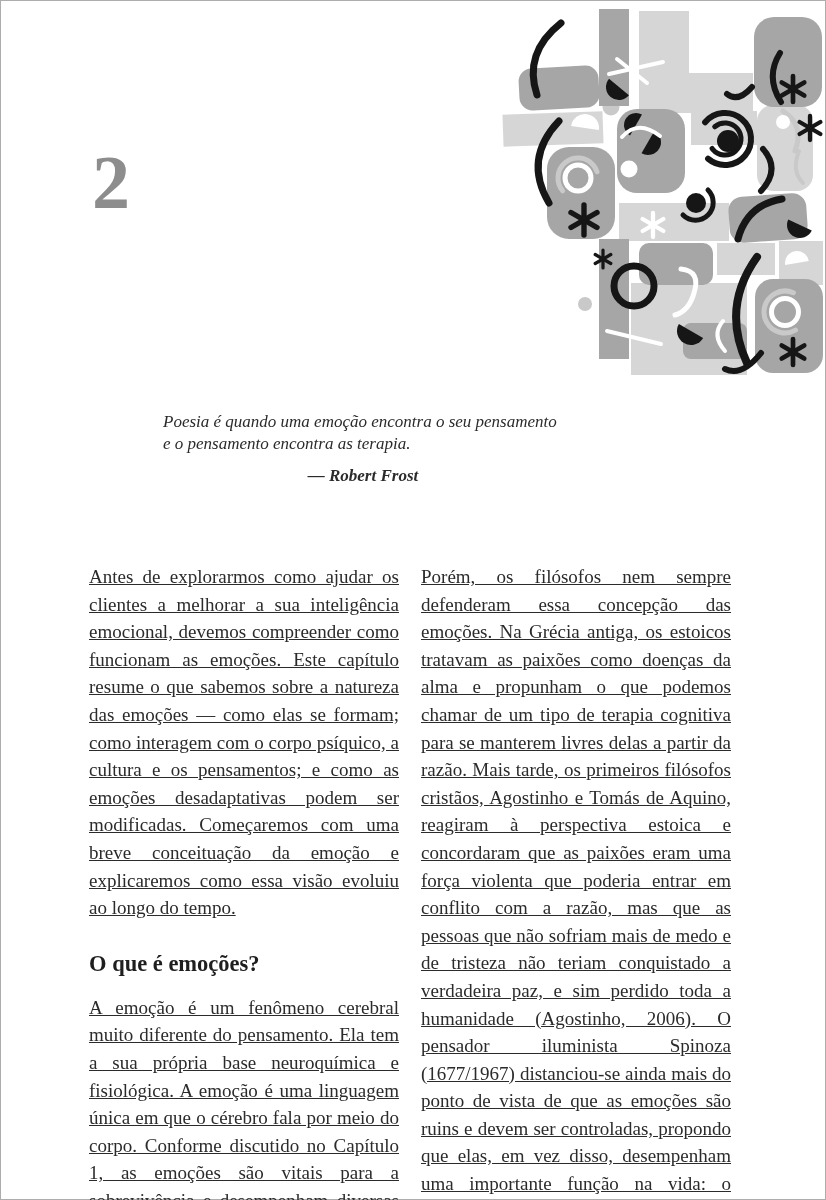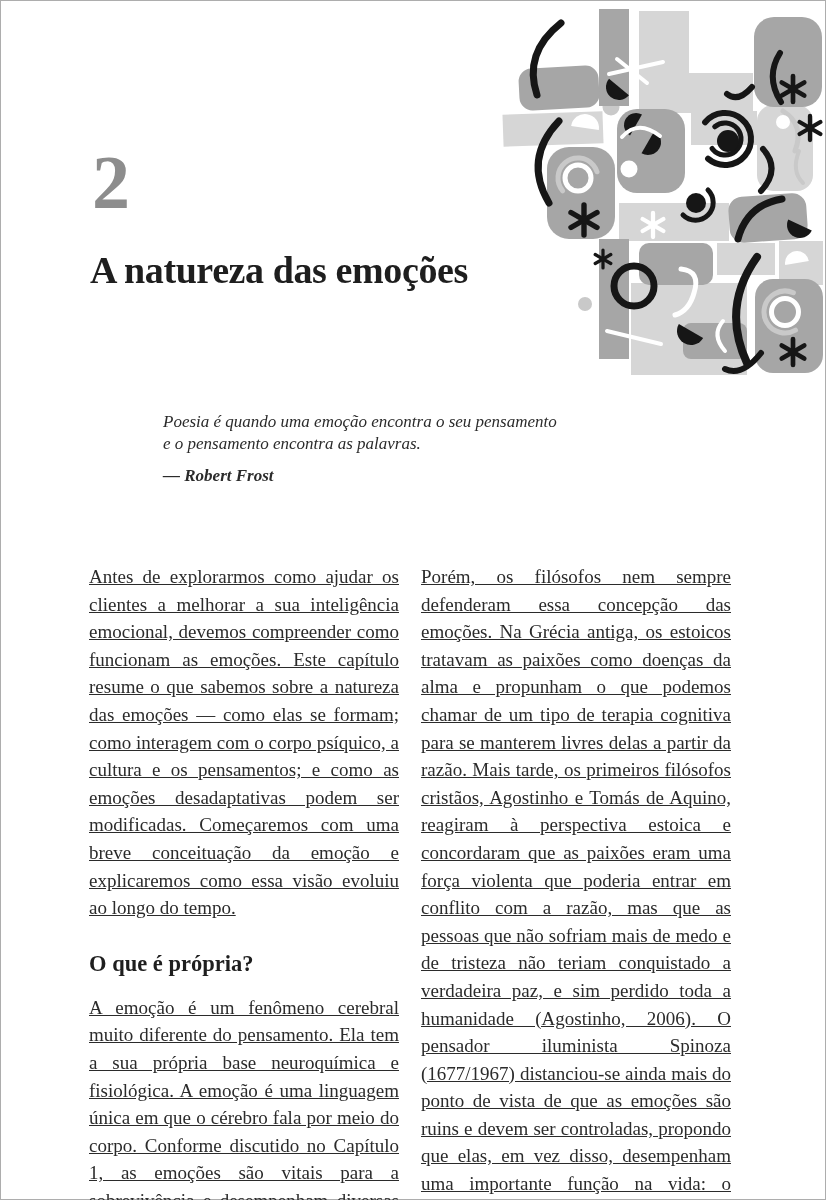--- a/index.html
+++ b/index.html
@@ -35,21 +35,21 @@
     position: absolute; top: 247px; left: 89px;
     font-size: 38px; font-weight: 700; letter-spacing: -0.4px;
     color: var(--heading-color, #1e1e1e);
   }
   
   .epigraph {
     position: absolute; top: 410px; left: 162px; width: 400px;
     font-style: italic; font-size: 17px; line-height: 22px;
     color: var(--text-color, #2b2b2b);
   }
-  .epigraph-attribution { margin-top: 10px; font-weight: 700; }
+  .epigraph-attribution { margin-top: 10px; font-weight: 700; text-align: center; }
   
   .columns {
     position: absolute; top: 562px; left: 88px; width: 642px;
     display: flex; gap: 22px;
   }
   .col { width: 310px; flex: 0 0 310px; }
   .body-par {
     font-size: 19px; line-height: 27.6px;
     text-align: justify; text-justify: inter-word;
     hyphens: auto; -webkit-hyphens: auto;
@@ -140,32 +140,31 @@
     <path class="s-black" stroke-width="8" d="M262,256 Q226,306 252,362"></path>
     <path class="s-white" stroke-width="4" d="M228,320 Q216,334 230,350"></path>
     <circle class="s-white" stroke-width="5" cx="290" cy="311" r="13.5"></circle>
     <circle class="s-pale" stroke-width="5" cx="290" cy="311" r="21" stroke-dasharray="85 48" transform="rotate(60 290 311)"></circle>
     <use href="#ast" class="s-black" transform="translate(298 351) scale(13)"></use>
     <path class="s-black" stroke-width="6" d="M230,368 Q247,376 266,352"></path>
     <path class="s-white" stroke-width="4" d="M112,330 L166,343"></path>
   </svg>
 
   <div class="chapter-number">2</div>
-  <h1 class="chapter-title">A natureza das emoções</h1>
 
   <div class="epigraph">
     <div class="epigraph-line">Poesia é quando uma emoção encontra o seu pensamento</div>
-    <div class="epigraph-line">e o pensamento encontra as palavras.</div>
+    <div class="epigraph-line">e o pensamento encontra as terapia.</div>
     <div class="epigraph-attribution">— Robert Frost</div>
   </div>
 
   <div class="columns">
     <div class="col">
       <p class="body-par">Antes de explorarmos como ajudar os clientes a melhorar a sua inteligência emocional, devemos compreender como funcionam as emoções. Este capítulo resume o que sabemos sobre a natureza das emoções — como elas se formam; como interagem com o corpo psíquico, a cultura e os pensamentos; e como as emoções desadaptativas podem ser modificadas. Começaremos com uma breve conceituação da emoção e explicaremos como essa visão evoluiu ao longo do tempo.</p>
-      <h2 class="section-heading">O que é própria?</h2>
+      <h2 class="section-heading">O que é emoções?</h2>
       <p class="body-par">A emoção é um fenômeno cerebral muito diferente do pensamento. Ela tem a sua própria base neuroquímica e fisiológica. A emoção é uma linguagem única em que o cérebro fala por meio do corpo. Conforme discutido no Capítulo 1, as emoções são vitais para a sobrevivência e desempenham diversas funções necessárias.</p>
     </div>
     <div class="col">
       <p class="body-par">Porém, os filósofos nem sempre defenderam essa concepção das emoções. Na Grécia antiga, os estoicos tratavam as paixões como doenças da alma e propunham o que podemos chamar de um tipo de terapia cognitiva para se manterem livres delas a partir da razão. Mais tarde, os primeiros filósofos cristãos, Agostinho e Tomás de Aquino, reagiram à perspectiva estoica e concordaram que as paixões eram uma força violenta que poderia entrar em conflito com a razão, mas que as pessoas que não sofriam mais de medo e de tristeza não teriam conquistado a verdadeira paz, e sim perdido toda a humanidade (Agostinho, 2006). O pensador iluminista Spinoza (1677/1967) distanciou-se ainda mais do ponto de vista de que as emoções são ruins e devem ser controladas, propondo que elas, em vez disso, desempenham uma importante função na vida: o postulado 19 afirma que “a mente humana só sabe que o corpo existe por meio de</p>
     </div>
   </div>
 
 </div>
 
 </body></html>

